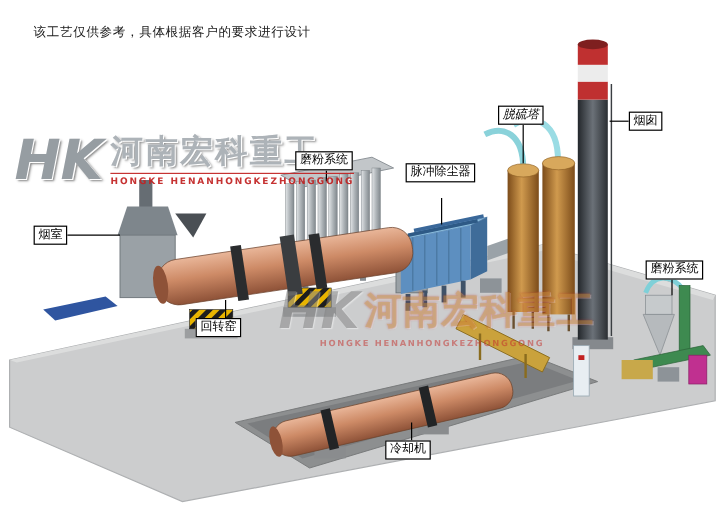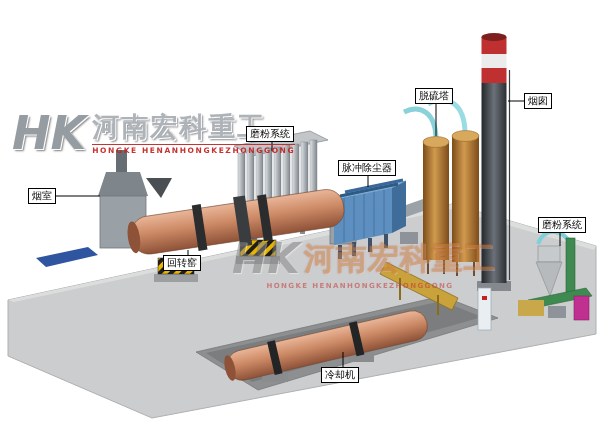--- a/index.html
+++ b/index.html
@@ -213,39 +213,40 @@
       <line x1="188" y1="265" x2="188" y2="250"></line>
       <line x1="272" y1="142" x2="272" y2="151"></line>
       <line x1="368" y1="165" x2="368" y2="187"></line>
       <line x1="436" y1="104" x2="436" y2="136"></line>
       <line x1="524" y1="101" x2="508" y2="101"></line>
       <line x1="560" y1="233" x2="560" y2="246"></line>
       <line x1="343" y1="367" x2="343" y2="352"></line>
     </g>
   </svg>
 
+  <div class="disclaimer">该工艺仅供参考，具体根据客户的要求进行设计</div>
 
   <div class="wm-corner">
     <div class="hk">HK</div>
     <div class="col">
       <div class="cn">河南宏科重工</div>
       <div class="en">HONGKE HENANHONGKEZHONGGONG</div>
     </div>
   </div>
 
   <div class="wm-center">
     <div class="row">
       <div class="hk">HK</div>
       <div class="cn">河南宏科重工</div>
     </div>
     <div class="en">HONGKE HENANHONGKEZHONGGONG</div>
   </div>
 
   <div class="lbl" style="left:28px;top:188px;text-align:right;">烟室</div>
-  <div class="lbl" style="left:163px;top:255px;">回转窑</div>
+  <div class="lbl" style="left:163px;top:265px;">回转窑</div>
   <div class="lbl" style="left:246px;top:126px;">磨粉系统</div>
-  <div class="lbl" style="left:338px;top:160px;">脉冲除尘器</div>
-  <div class="lbl" style="left:415px;top:88px;">脱硫塔</div>
+  <div class="lbl" style="left:338px;top:136px;">脉冲除尘器</div>
+  <div class="lbl" style="left:415px;top:88px;font-style:italic;">脱硫塔</div>
   <div class="lbl" style="left:524px;top:93px;">烟囱</div>
   <div class="lbl" style="left:538px;top:217px;font-family:Liberation Serif, serif;">磨粉系统</div>
   <div class="lbl" style="left:321px;top:367px;">冷却机</div>
 
 </div>
 
 </body></html>

